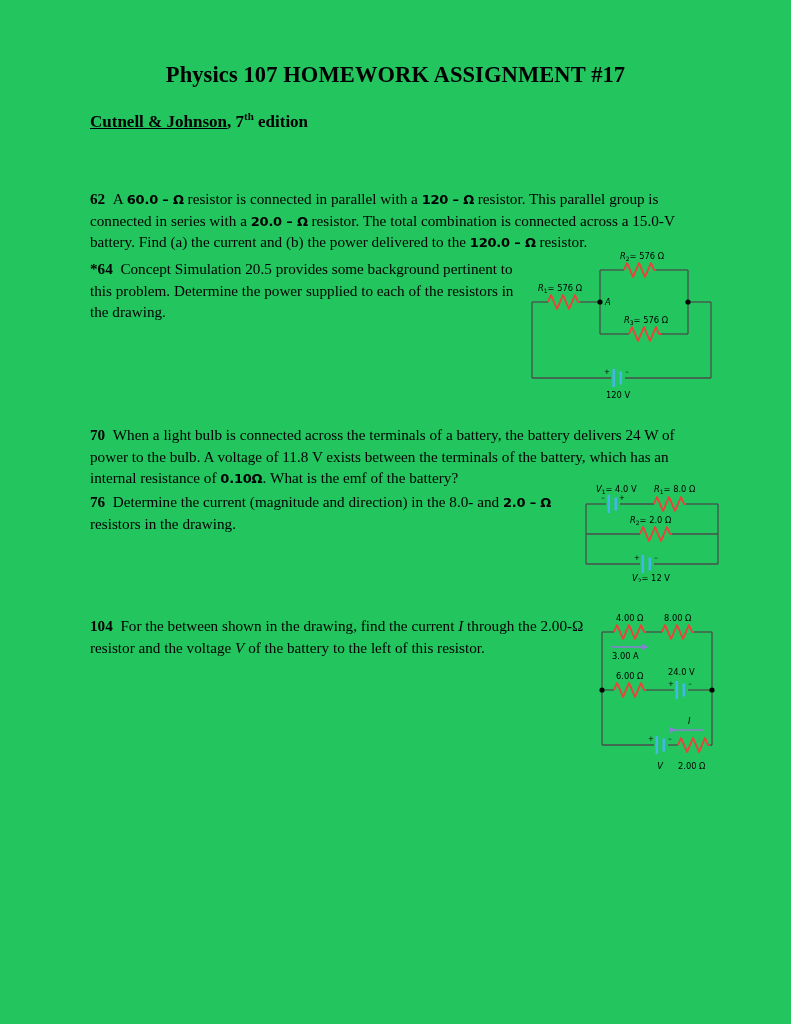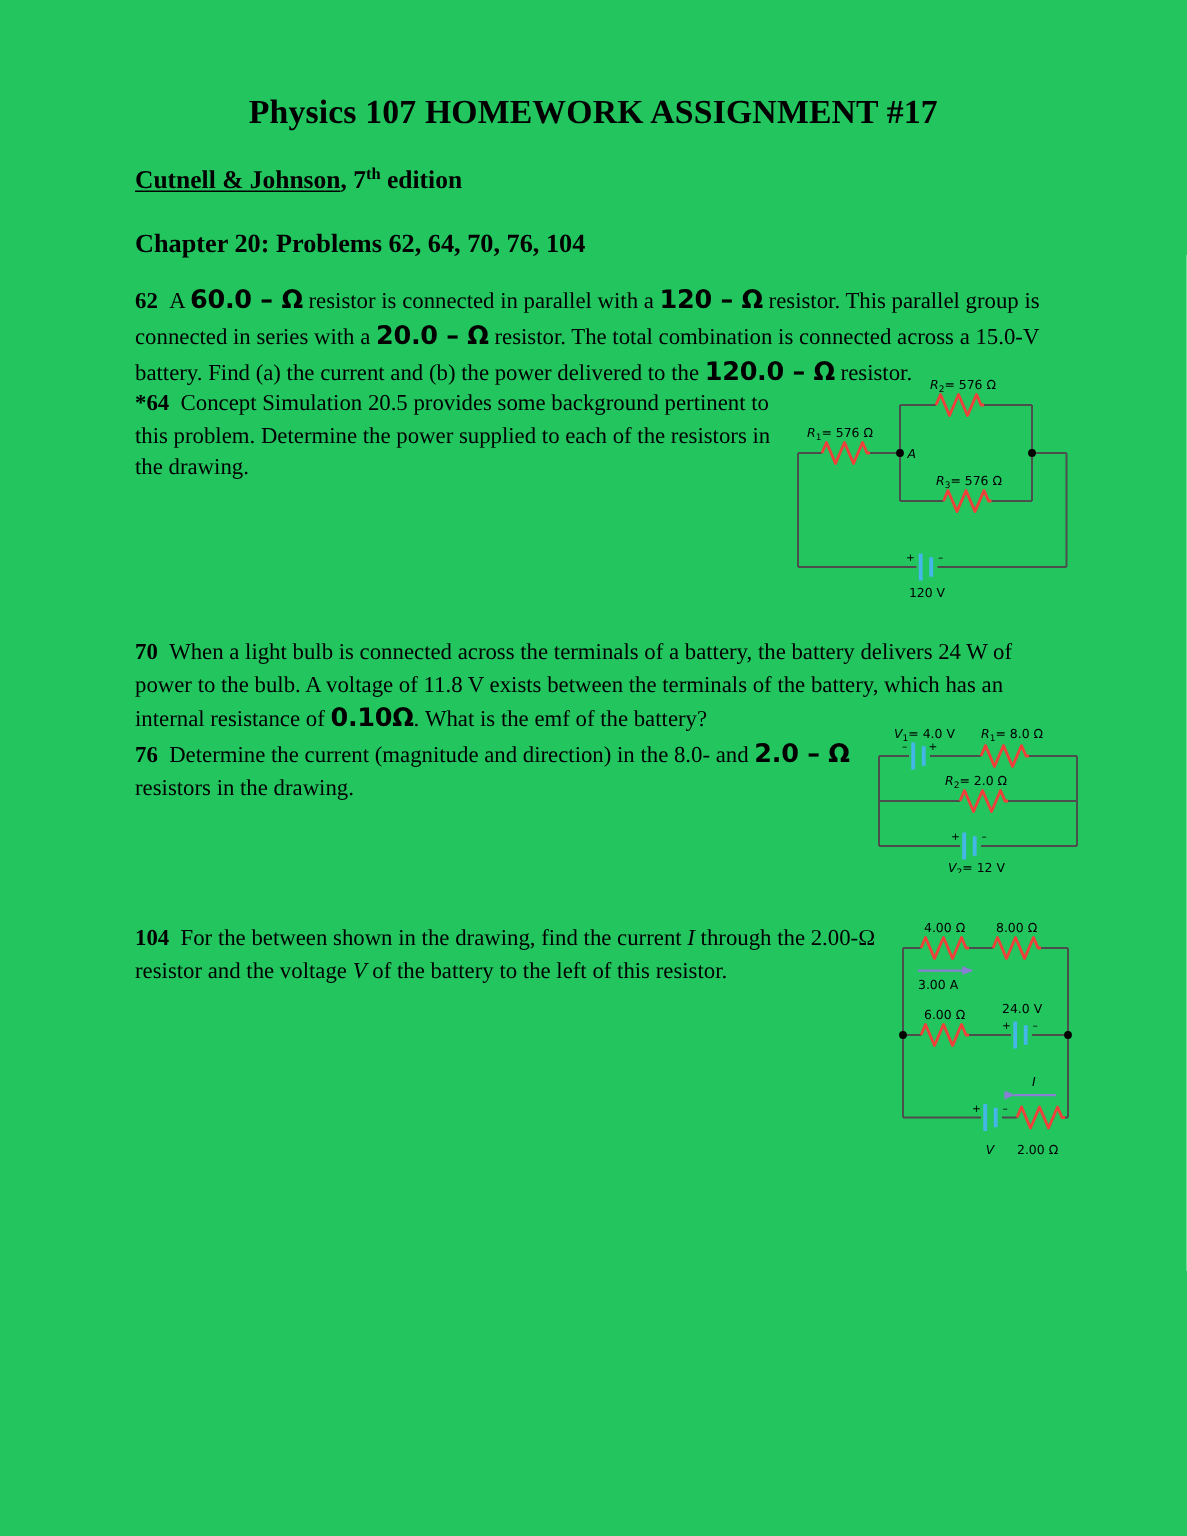--- a/index.html
+++ b/index.html
@@ -58,21 +58,21 @@
     font-size: 15.2px;
     line-height: 1.42;
     text-align: left;
   }
   .pnum { font-weight: bold; }
   .bolditem { font-weight: normal; }
   
   .scan {
     font-family: "DejaVu Sans", sans-serif;
     font-weight: bold;
-    font-size: 17px;
+    font-size: 13px;
     letter-spacing: -0.2px;
   }
   .ital { font-style: italic; }
 
   #problem-62 { left: 90px; top: 188px; width: 625px; }
   #problem-64 { left: 90px; top: 258px; width: 430px; }
   #problem-70 { left: 90px; top: 424px; width: 625px; }
   #problem-76 { left: 90px; top: 491px; width: 480px; }
   #problem-104 { left: 90px; top: 615px; width: 500px; }
 
@@ -88,21 +88,20 @@
 <body>
 
 <div class="page">
 
   <div class="doc-title">Physics 107 HOMEWORK ASSIGNMENT #17</div>
 
   <div class="byline">
     <span class="uline">Cutnell &amp; Johnson</span><span>, 7</span><sup>th</sup><span> edition</span>
   </div>
 
-  <div class="chapter-line">Chapter 20:  Problems 62, 64, 70, 76, 104</div>
 
   <div class="problem" id="problem-62">
     <span class="pnum">62</span>&nbsp;&nbsp;<span>A </span><span class="scan">60.0 – Ω</span><span> resistor is connected in parallel with a </span><span class="scan">120 – Ω</span><span> resistor. This parallel group is connected in series with a </span><span class="scan">20.0 – Ω</span><span> resistor. The total combination is connected across a 15.0-V battery. Find (a) the current and (b) the power delivered to the </span><span class="scan">120.0 – Ω</span><span> resistor.</span>
   </div>
 
   <div class="problem" id="problem-64">
     <span class="pnum">*64</span>&nbsp;&nbsp;<span class="bolditem">Concept Simulation</span><span> 20.5 provides some background pertinent to this problem. Determine the power supplied to each of the resistors in the drawing.</span>
   </div>
 
   <div class="figure" id="figure-64">

